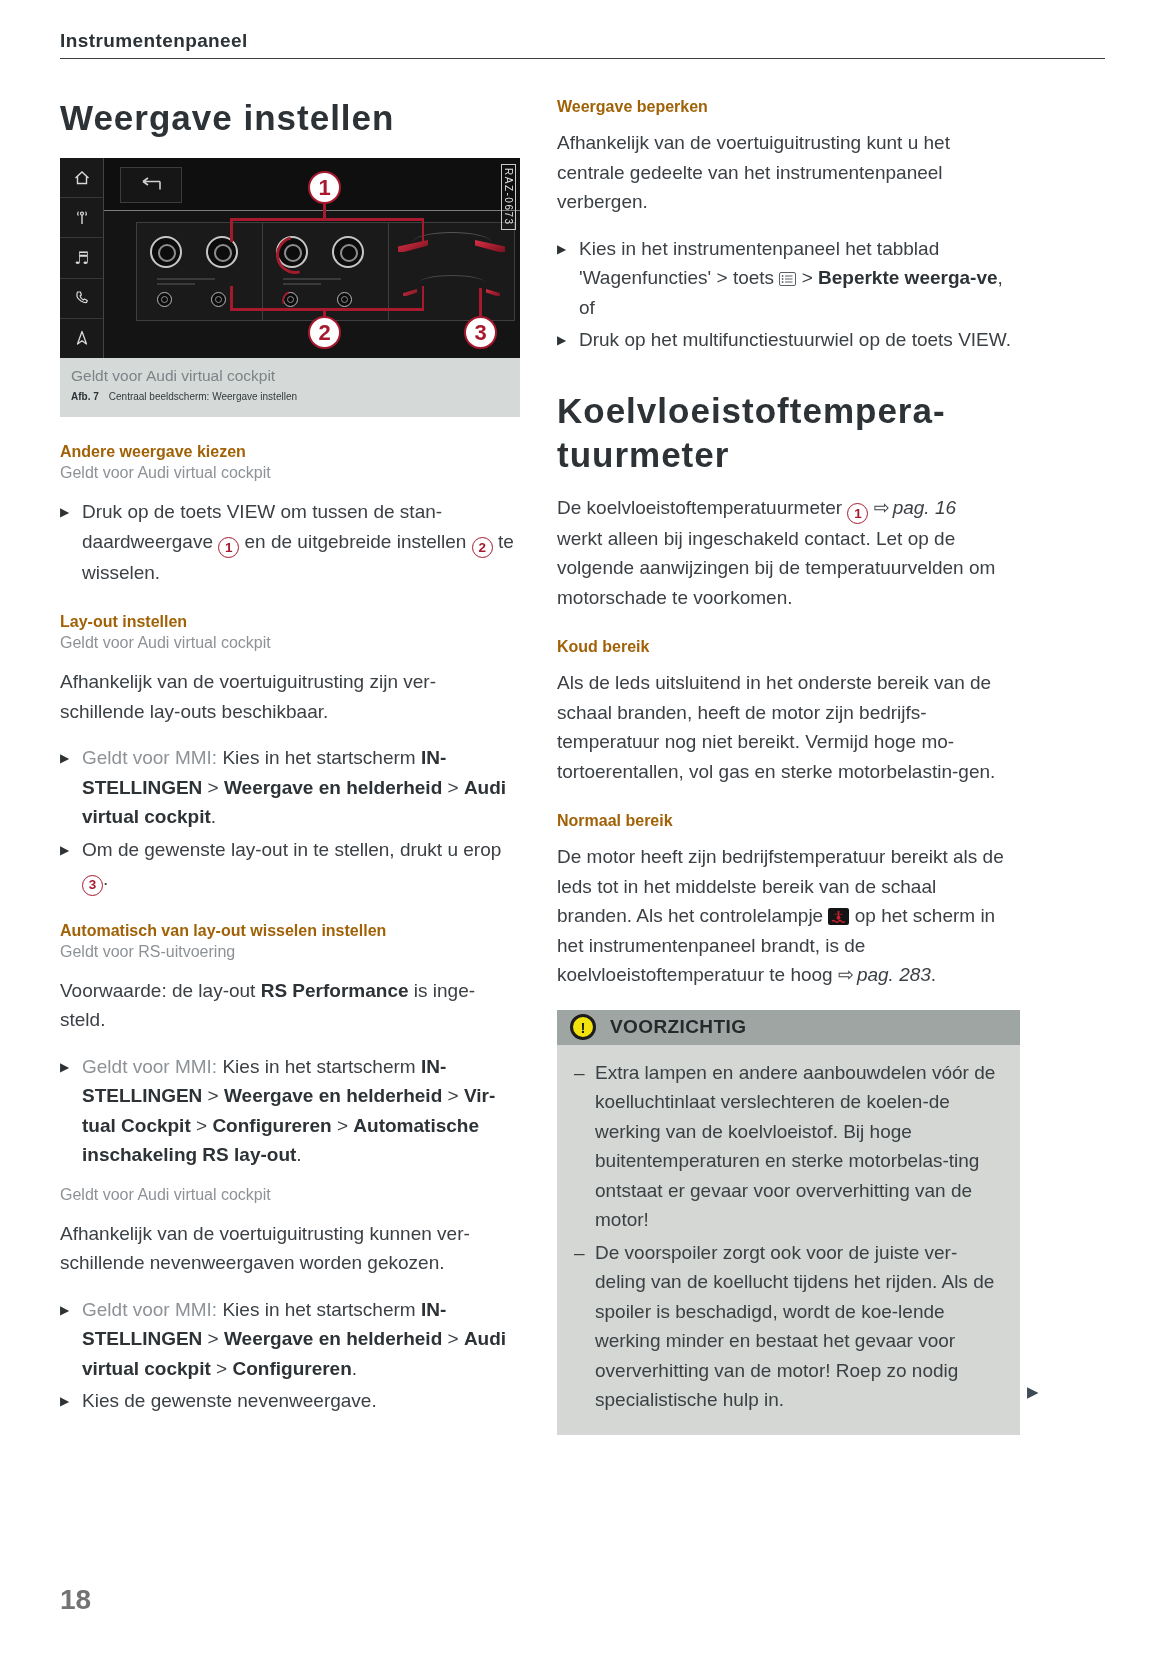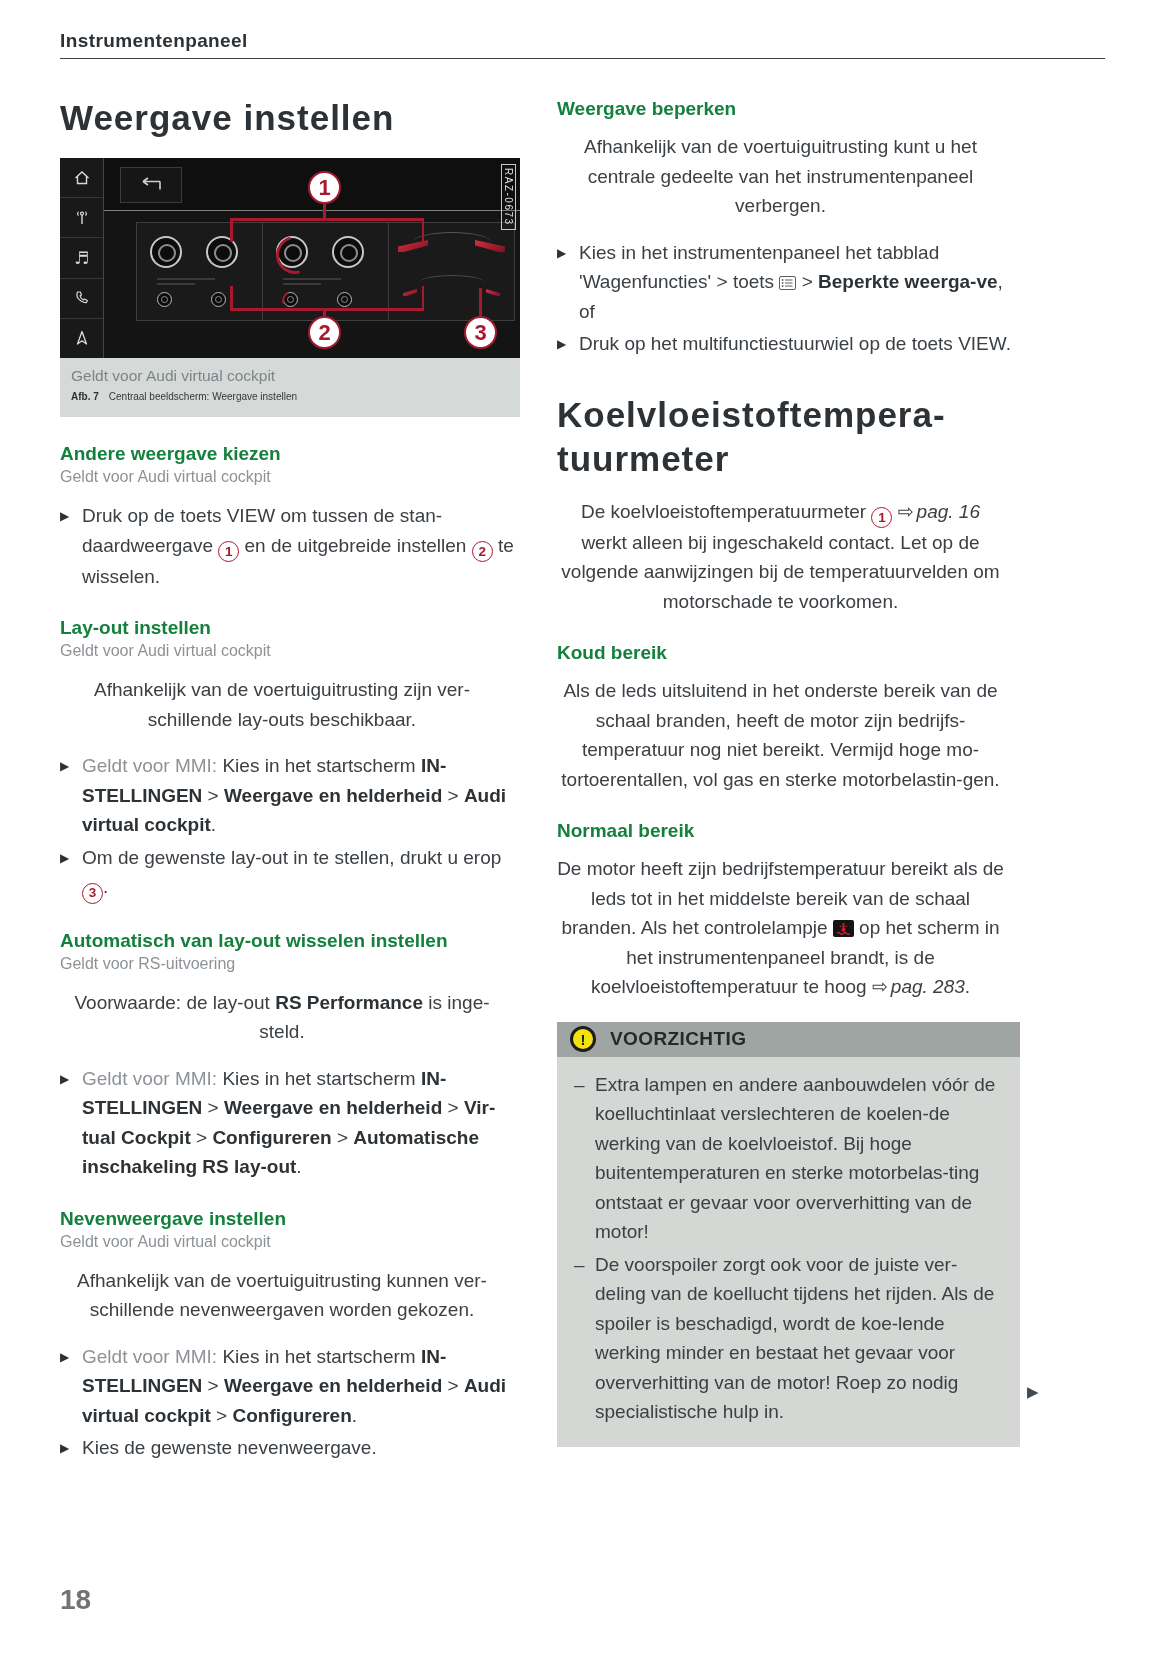--- a/index.html
+++ b/index.html
@@ -19,23 +19,23 @@
   }
   .col { position:absolute; top:94px; }
   .col-left  { left:60px;  width:460px; }
   .col-right { left:557px; width:463px; }
 
   .h1 {
     font-size:35px; line-height:44px; font-weight:700; letter-spacing:1px;
     color:#2d3236; margin:2px 0 18px 0;
   }
   .h1-2 { margin-top:34px; margin-bottom:16px; }
-  .h3 { font-size:19px; font-weight:700; color:#15803d; margin:26px 0 3px 0; }
+  .h3 { font-size:16px; font-weight:700; color:#a16207; margin:26px 0 3px 0; }
   .scope { font-size:16px; color:#8d9297; margin:0 0 15px 0; }
-  p.body { font-size:19px; line-height:29.5px; margin:0 16px 17px 0;text-align:center; }
+  p.body { font-size:19px; line-height:29.5px; margin:0 16px 17px 0; }
   .blist { margin:0 0 16px 0; }
   .bullet { position:relative; padding-left:22px; font-size:19px; line-height:29.5px; margin:0 0 3px 0; }
   .bullet .marker { position:absolute; left:0; top:1px; font-size:12px; color:#2d3236; }
   .scope-inline { color:#8d9297; }
   b { font-weight:700; color:#2d3236; }
   .ref { font-style:italic; }
   .ref-arrow { font-style:normal; margin-right:3px; }
   .cnum {
     display:inline-flex; align-items:center; justify-content:center;
     width:21px; height:21px; border:1.7px solid #a6192e; border-radius:50%;
@@ -233,21 +233,20 @@
 
   <div class="h3">Automatisch van lay-out wisselen instellen</div>
   <div class="scope">Geldt voor RS-uitvoering</div>
   <p class="body"><span>Voorwaarde: de lay-out </span><b>RS Performance</b><span> is inge-steld.</span></p>
   <div class="blist">
     <div class="bullet">
       <span class="marker">▶</span><span class="scope-inline">Geldt voor MMI: </span><span>Kies in het startscherm </span><b>IN-STELLINGEN</b><span> &gt; </span><b>Weergave en helderheid</b><span> &gt; </span><b>Vir-tual Cockpit</b><span> &gt; </span><b>Configureren</b><span> &gt; </span><b>Automatische inschakeling RS lay-out</b><span>.</span>
     </div>
   </div>
 
-  <div class="h3">Nevenweergave instellen</div>
   <div class="scope">Geldt voor Audi virtual cockpit</div>
   <p class="body">Afhankelijk van de voertuiguitrusting kunnen ver-schillende nevenweergaven worden gekozen.</p>
   <div class="blist">
     <div class="bullet">
       <span class="marker">▶</span><span class="scope-inline">Geldt voor MMI: </span><span>Kies in het startscherm </span><b>IN-STELLINGEN</b><span> &gt; </span><b>Weergave en helderheid</b><span> &gt; </span><b>Audi virtual cockpit</b><span> &gt; </span><b>Configureren</b><span>.</span>
     </div>
     <div class="bullet">
       <span class="marker">▶</span><span>Kies de gewenste nevenweergave.</span>
     </div>
   </div>

